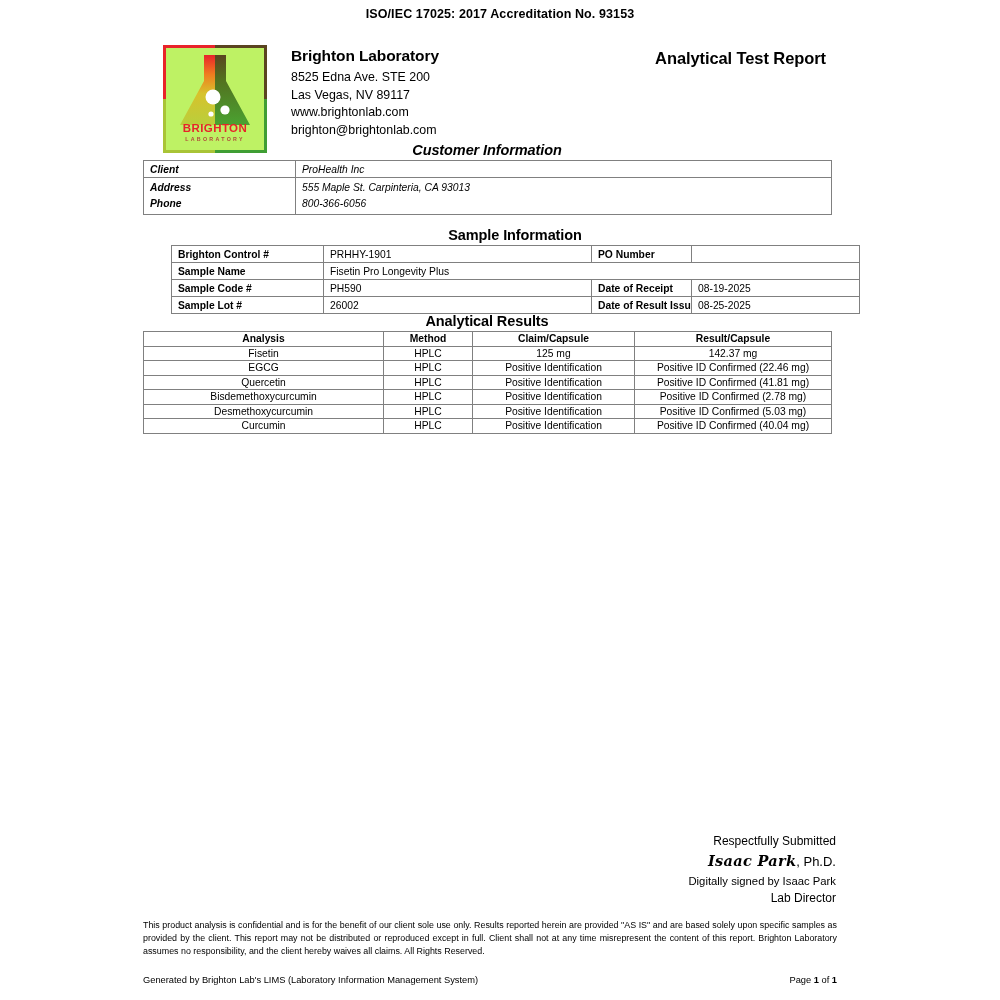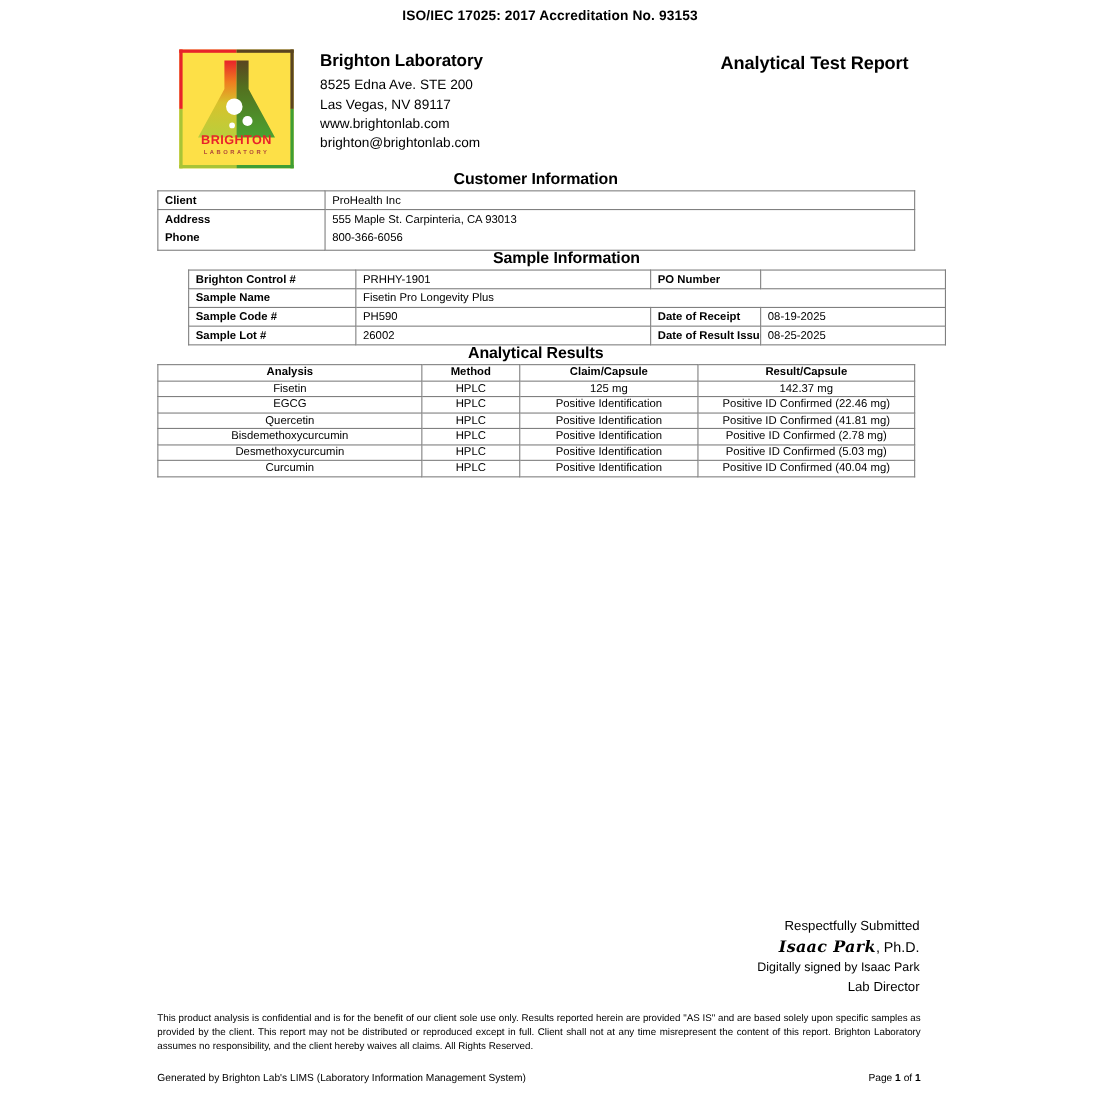--- a/index.html
+++ b/index.html
@@ -34,21 +34,21 @@
   .header {
     position: absolute;
     top: 45px; left: 163px;
     width: 700px;
     height: 112px;
   }
   .logo {
     position: absolute;
     left: 0; top: 0;
     width: 104px; height: 108px;
-    background: #fde047;
+    background: #bef264;
   }
   .logo .frame-tl, .logo .frame-tr, .logo .frame-bl, .logo .frame-br {
     position: absolute;
     width: 52px; height: 54px;
   }
   .logo .frame-tl { left: 0;    top: 0;    border-top: 3px solid #e8232a; border-left: 3px solid #e8232a; }
   .logo .frame-tr { left: 52px; top: 0;    border-top: 3px solid #5a4420; border-right: 3px solid #5a4420; }
   .logo .frame-bl { left: 0;    top: 54px; border-bottom: 3px solid #a9c436; border-left: 3px solid #a9c436; }
   .logo .frame-br { left: 52px; top: 54px; border-bottom: 3px solid #3f9e34; border-right: 3px solid #3f9e34; }
   .logo .art {
@@ -264,21 +264,21 @@
       <div class="lab-name">Brighton Laboratory</div>
       <div class="lab-line">8525 Edna Ave. STE 200</div>
       <div class="lab-line">Las Vegas, NV 89117</div>
       <div class="lab-line">www.brightonlab.com</div>
       <div class="lab-line">brighton@brightonlab.com</div>
     </div>
 
     <div class="report-title">Analytical Test Report</div>
   </div>
 
-  <div class="section" style="top:155px;">
+  <div class="section" style="top:142px;font-style:italic;">
     <div class="section-title">Customer Information</div>
     <table class="grid outer-box" id="customer-table">
       <colgroup>
           <col style="width:152px">
           <col style="width:536px">
         </colgroup>
       <tbody>
         <tr>
           <td class="lbl">Client</td>
           <td class="val">ProHealth Inc</td>

